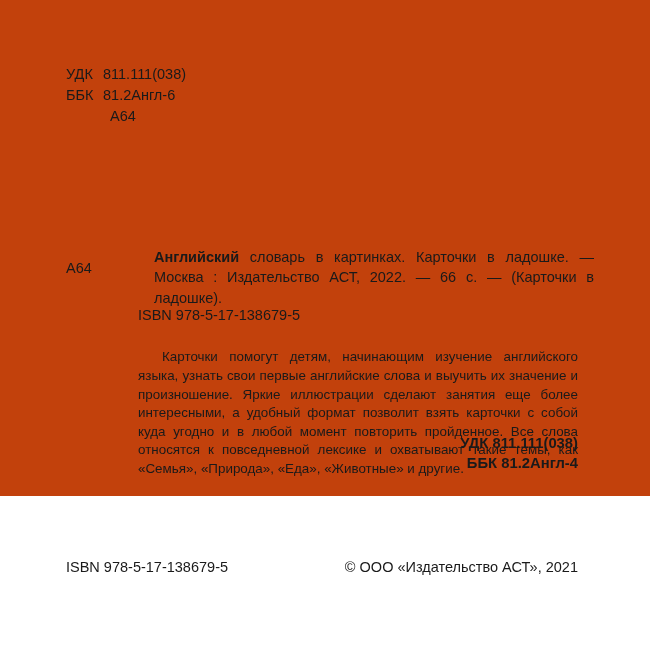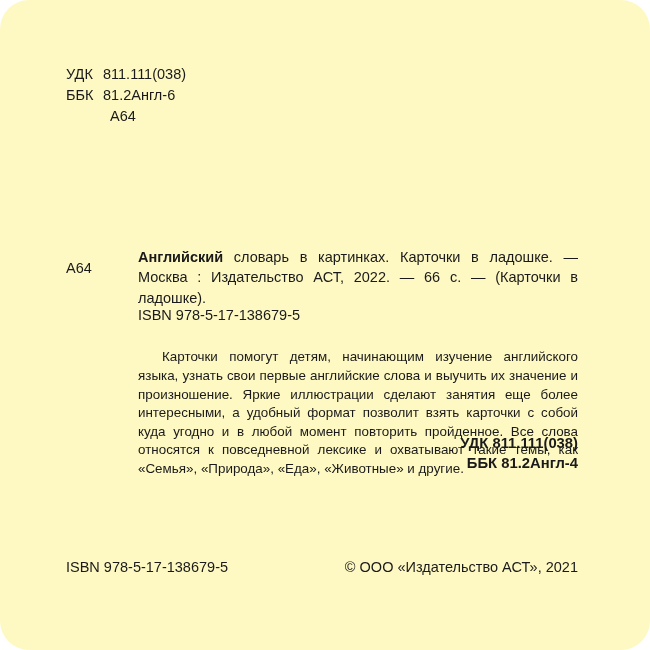--- a/index.html
+++ b/index.html
@@ -12,23 +12,22 @@
     height: 650px;
     background: #ffffff;
     font-family: "Liberation Sans", "DejaVu Sans", sans-serif;
     color: #1a1a1a;
     overflow: hidden;
   }
 
   .page {
     position: relative;
     width: 650px;
-    height: 650px;
-    background: #fef9c3;
-    border-radius: 29px;
+    height: 496px;
+    background: #c2410c;
   }
 
   
   .class-block {
     position: absolute;
     left: 66px;
     top: 64px;
     font-size: 14.5px;
     line-height: 21px;
     white-space: nowrap;
@@ -61,21 +60,21 @@
   .col {
     position: absolute;
     left: 138px;
     width: 440px;
     top: 0;
   }
 
   .biblio {
     position: absolute;
     top: 232px;
-    left: 0;
+    left: 16px;
     width: 440px;
     font-size: 14.5px;
     line-height: 20.5px;
     text-align: justify;
     text-justify: inter-word;
     hyphens: manual;
   }
   .biblio b {
     font-weight: bold;
   }

